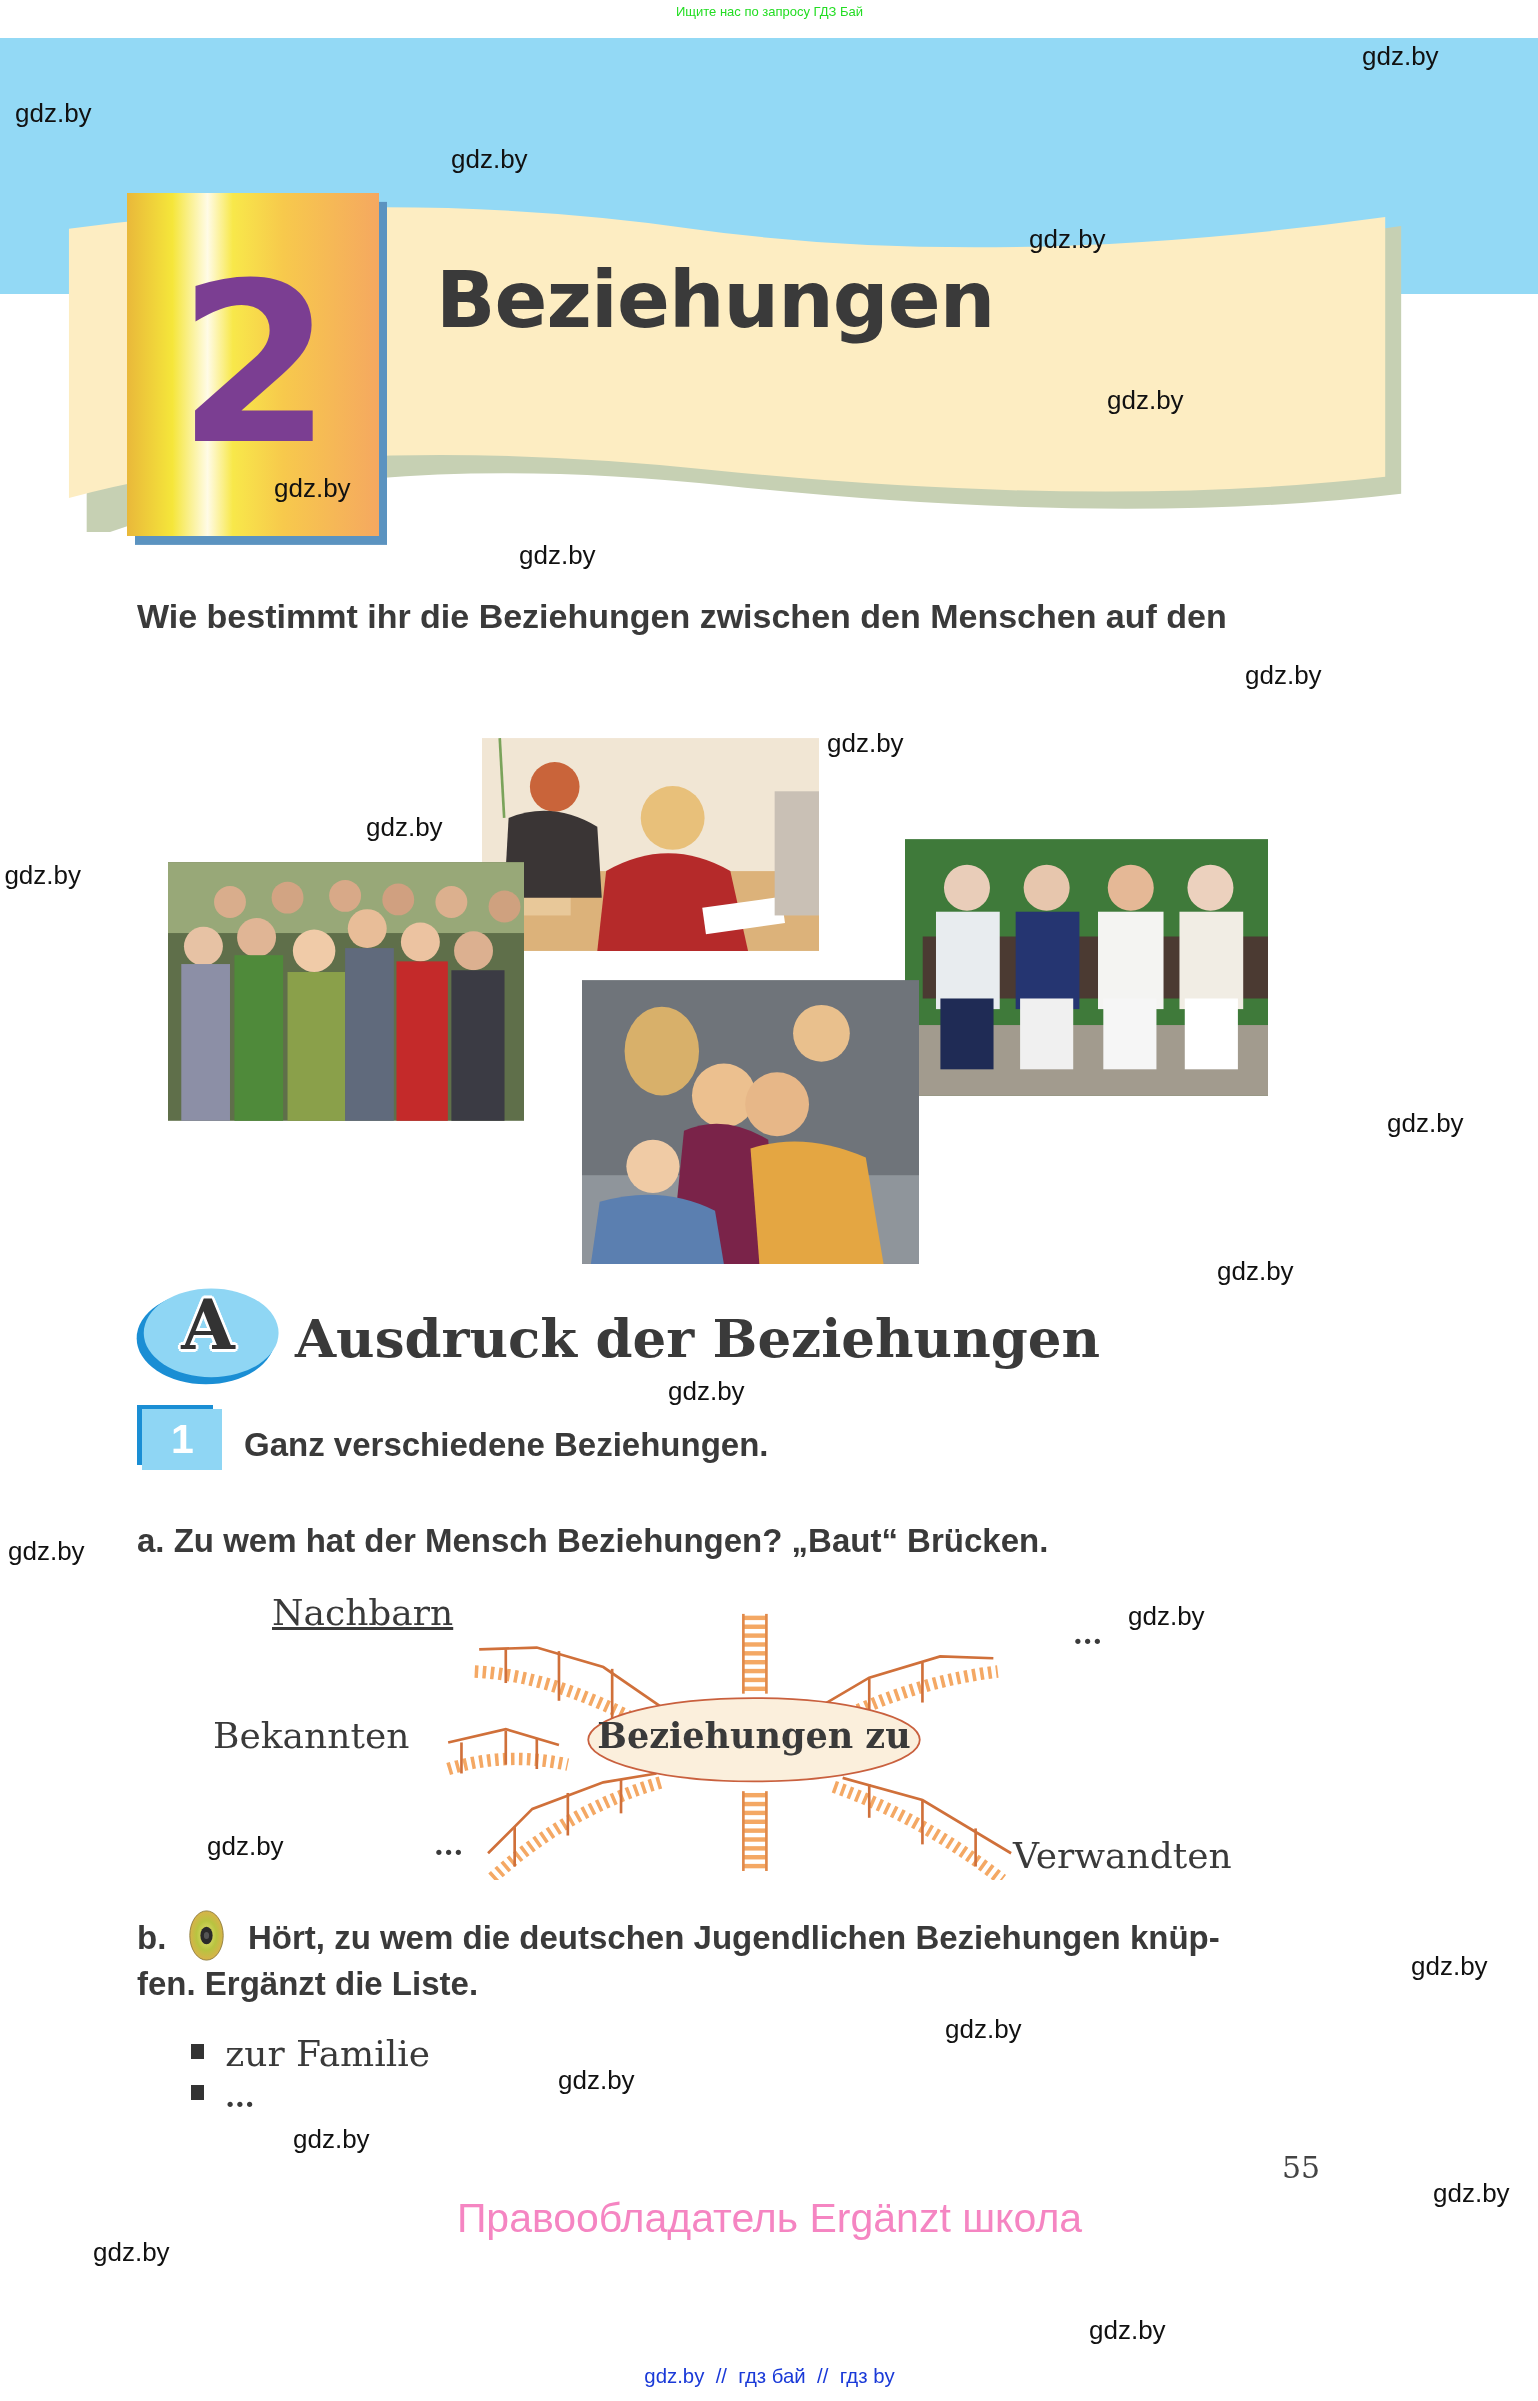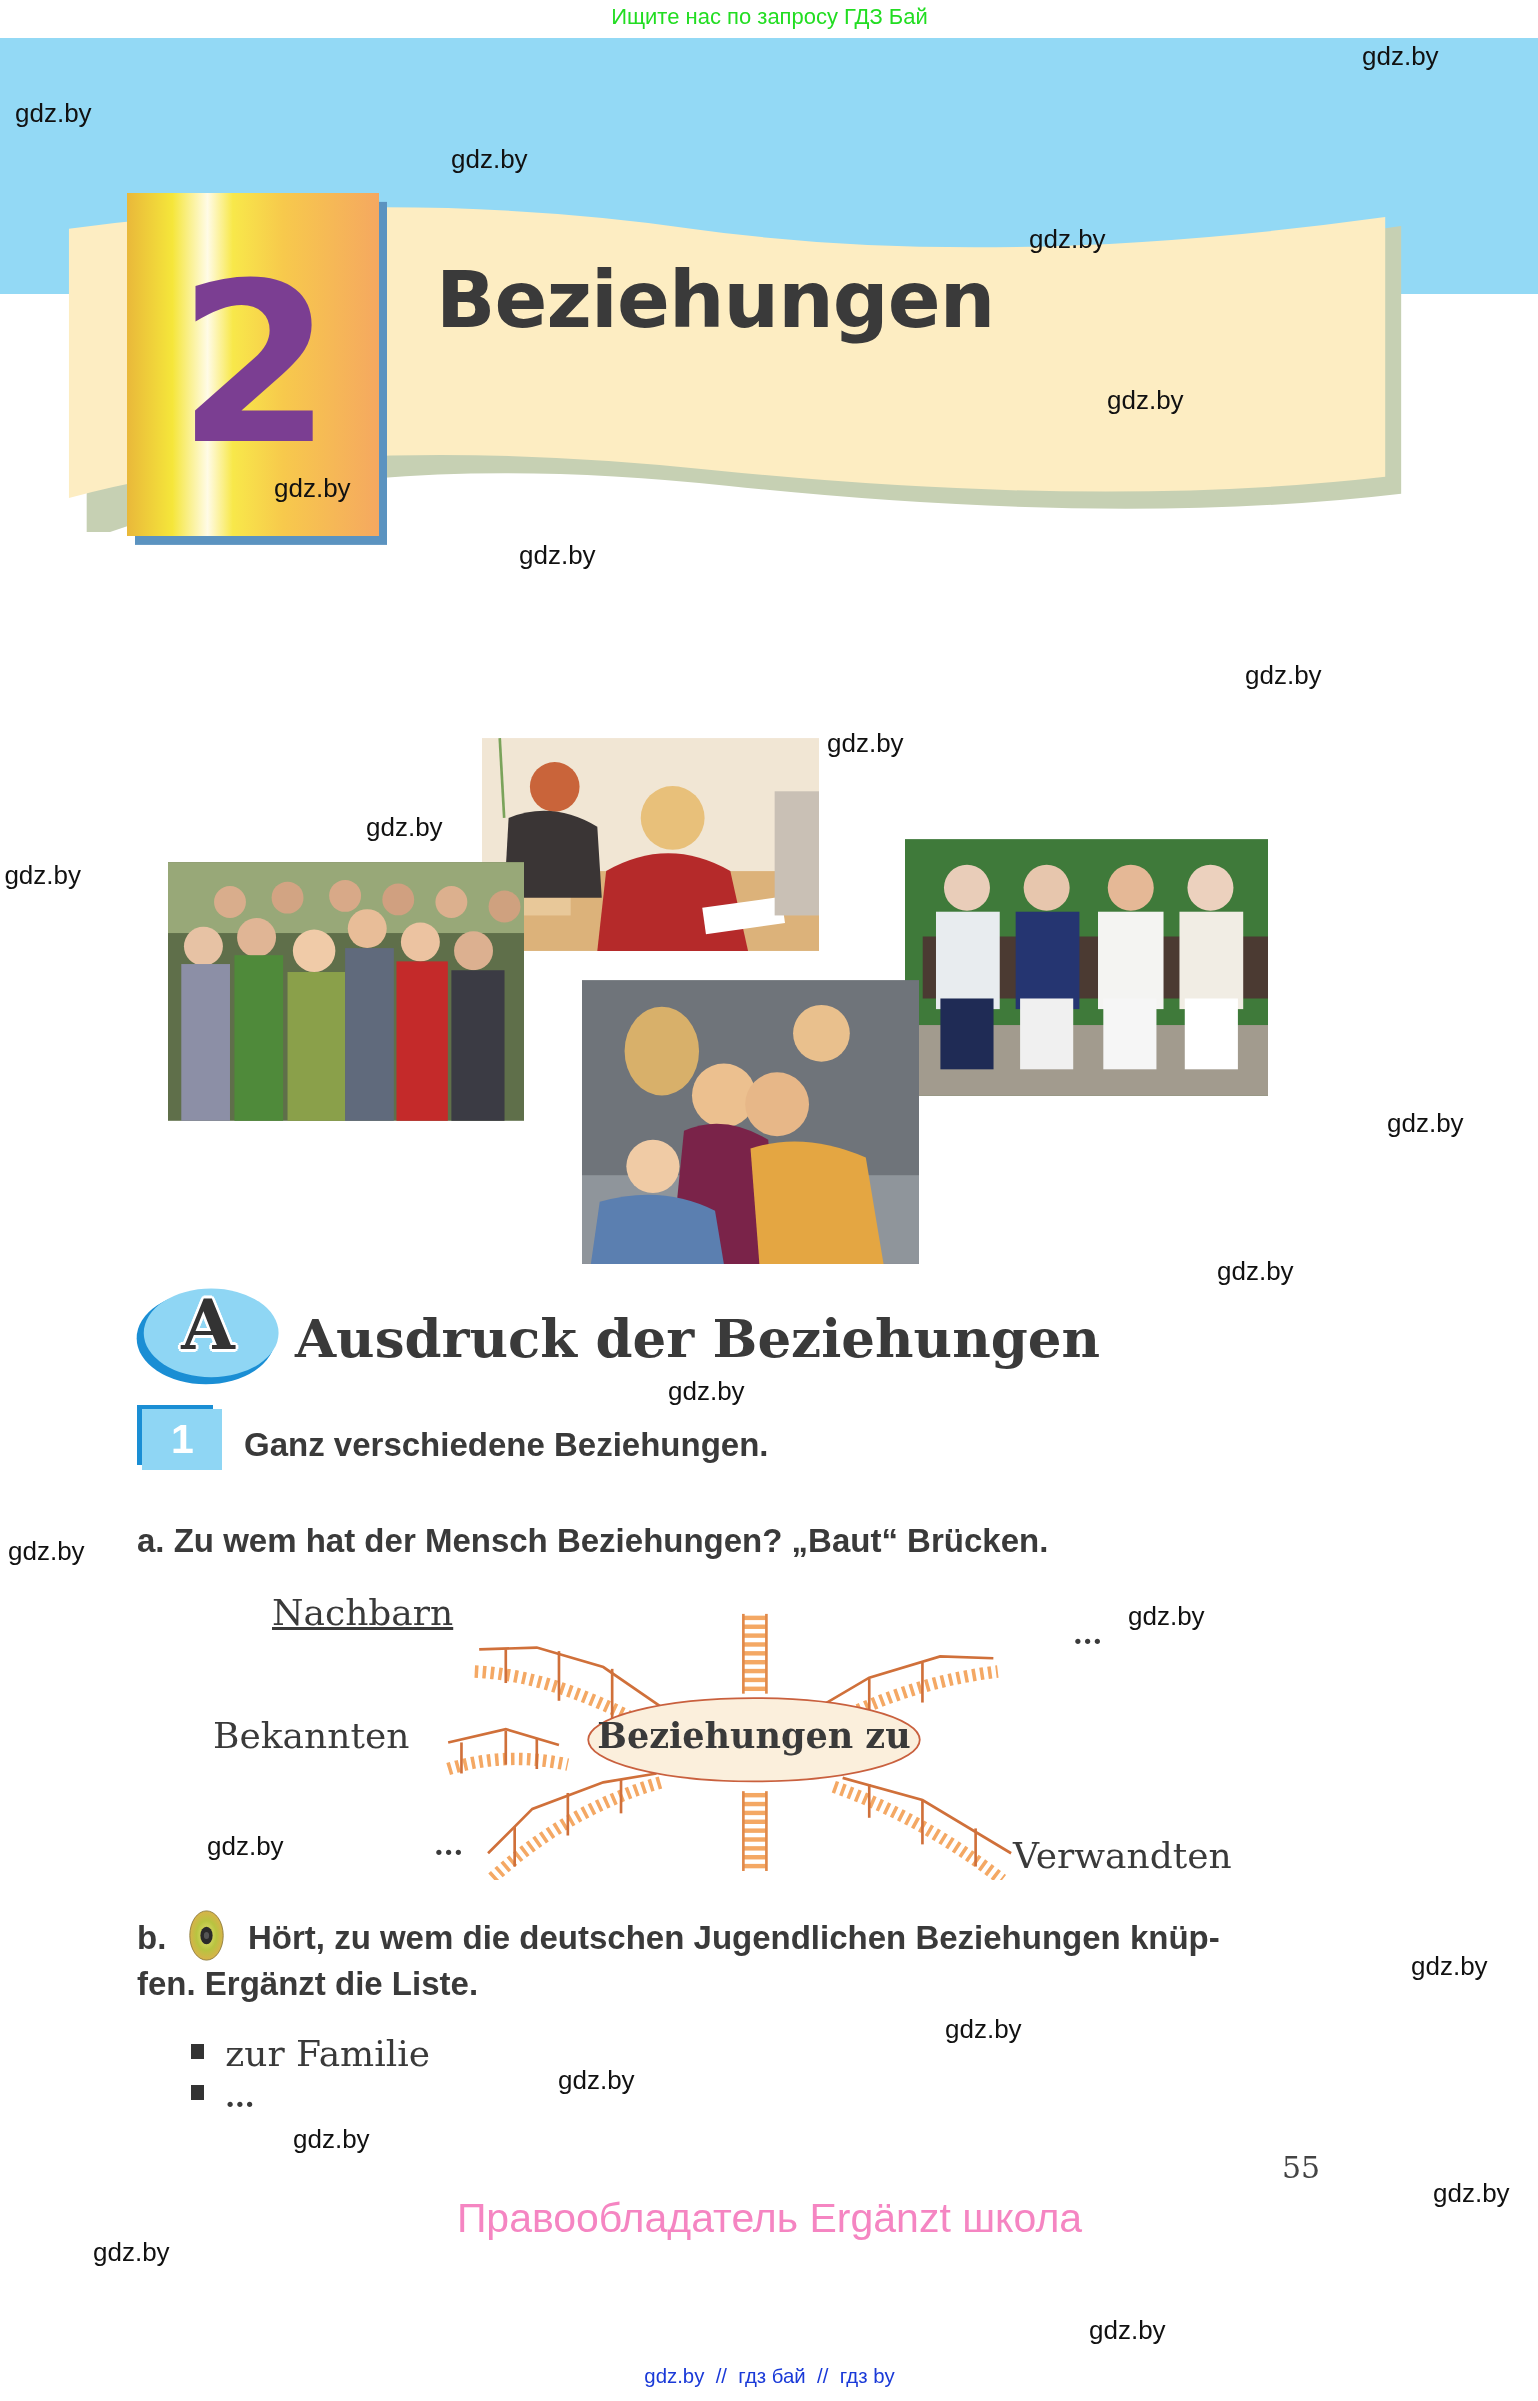--- a/index.html
+++ b/index.html
@@ -1,19 +1,19 @@
 <!DOCTYPE html>
 <html style="font-size:14px"><head>
 <meta charset="utf-8">
 <style>
   html, body { margin:0; padding:0; }
   body { width:1539px; height:2401px; position:relative; background:#ffffff; overflow:hidden;
          font-family:"Liberation Sans", sans-serif; color:#333333; }
   .abs { position:absolute; }
-  .top-ad { left:0; width:1539px; top:3.5px; text-align:center; font-size:22px; color:#22dd22; font-family:"Liberation Sans", sans-serif; }
+  .top-ad { left:0; width:1539px; top:3.5px; text-align:center; font-size:13px; color:#22dd22; font-family:"Liberation Sans", sans-serif; }
   .sky { left:0; top:38px; width:1539px; height:256px; background:#93d9f5; }
   .banner-svg { left:53px; top:177px; }
   .badge { left:127px; top:193px; width:252px; height:343px;
            background:linear-gradient(90deg,#e9b83a 0%,#f5e63a 18%,#fffbe6 32%,#f8e84a 42%,#f7c94c 62%,#f5a860 100%);
            box-shadow:8px 8.9px 0 #5b93c0; }
   .badge-num { left:0; width:252px; top:0; height:343px; text-align:center; font-family:"DejaVu Sans", sans-serif;
                font-weight:bold; font-size:222px; line-height:343px; color:#7b3e92; letter-spacing:-3.5px; }
   .title { left:436px; top:248px; font-family:"DejaVu Sans", sans-serif; font-weight:bold; font-size:78px; line-height:104px; color:#3a3a3a; letter-spacing:-0.9px; }
   .wm { font-family:Liberation Sans, sans-serif; font-size:26px; color:#111111; white-space:nowrap; }
   .question { left:137px; top:594px; width:1241px; font-weight:bold; font-size:34px; line-height:45px; color:#3a3a3a; }
@@ -45,20 +45,21 @@
   <path d="M18 58 Q 380 10 720 58 T 1503 45 L 1503 338 Q 1180 375 740 330 T 18 362 Z" fill="#fdedc2"></path>
 </svg>
 <div class="abs badge">
   <div class="abs badge-num">2</div>
 </div>
 <div class="abs title">
   <div>Beziehungen</div>
 </div>
 
 <div class="abs question">
+  <div>Wie bestimmt ihr die Beziehungen zwischen den Menschen auf den</div>
 </div>
 
 <svg class="abs photo" style="left:482px;top:738px;" width="337" height="213" viewBox="0 0 380 240">
   <rect width="380" height="240" fill="#f1e6d4"></rect>
   <rect x="0" y="150" width="380" height="90" fill="#dcb27a"></rect>
   <rect x="0" y="160" width="100" height="40" fill="#e8c899"></rect>
   <circle cx="82" cy="55" r="28" fill="#c9643a"></circle>
   <path d="M30 90 Q 80 70 130 100 L 135 180 L 25 180 Z" fill="#3a3535"></path>
   <circle cx="215" cy="90" r="36" fill="#e8c07a"></circle>
   <path d="M140 150 Q 210 110 280 150 L 300 240 L 130 240 Z" fill="#b52a2a"></path>

